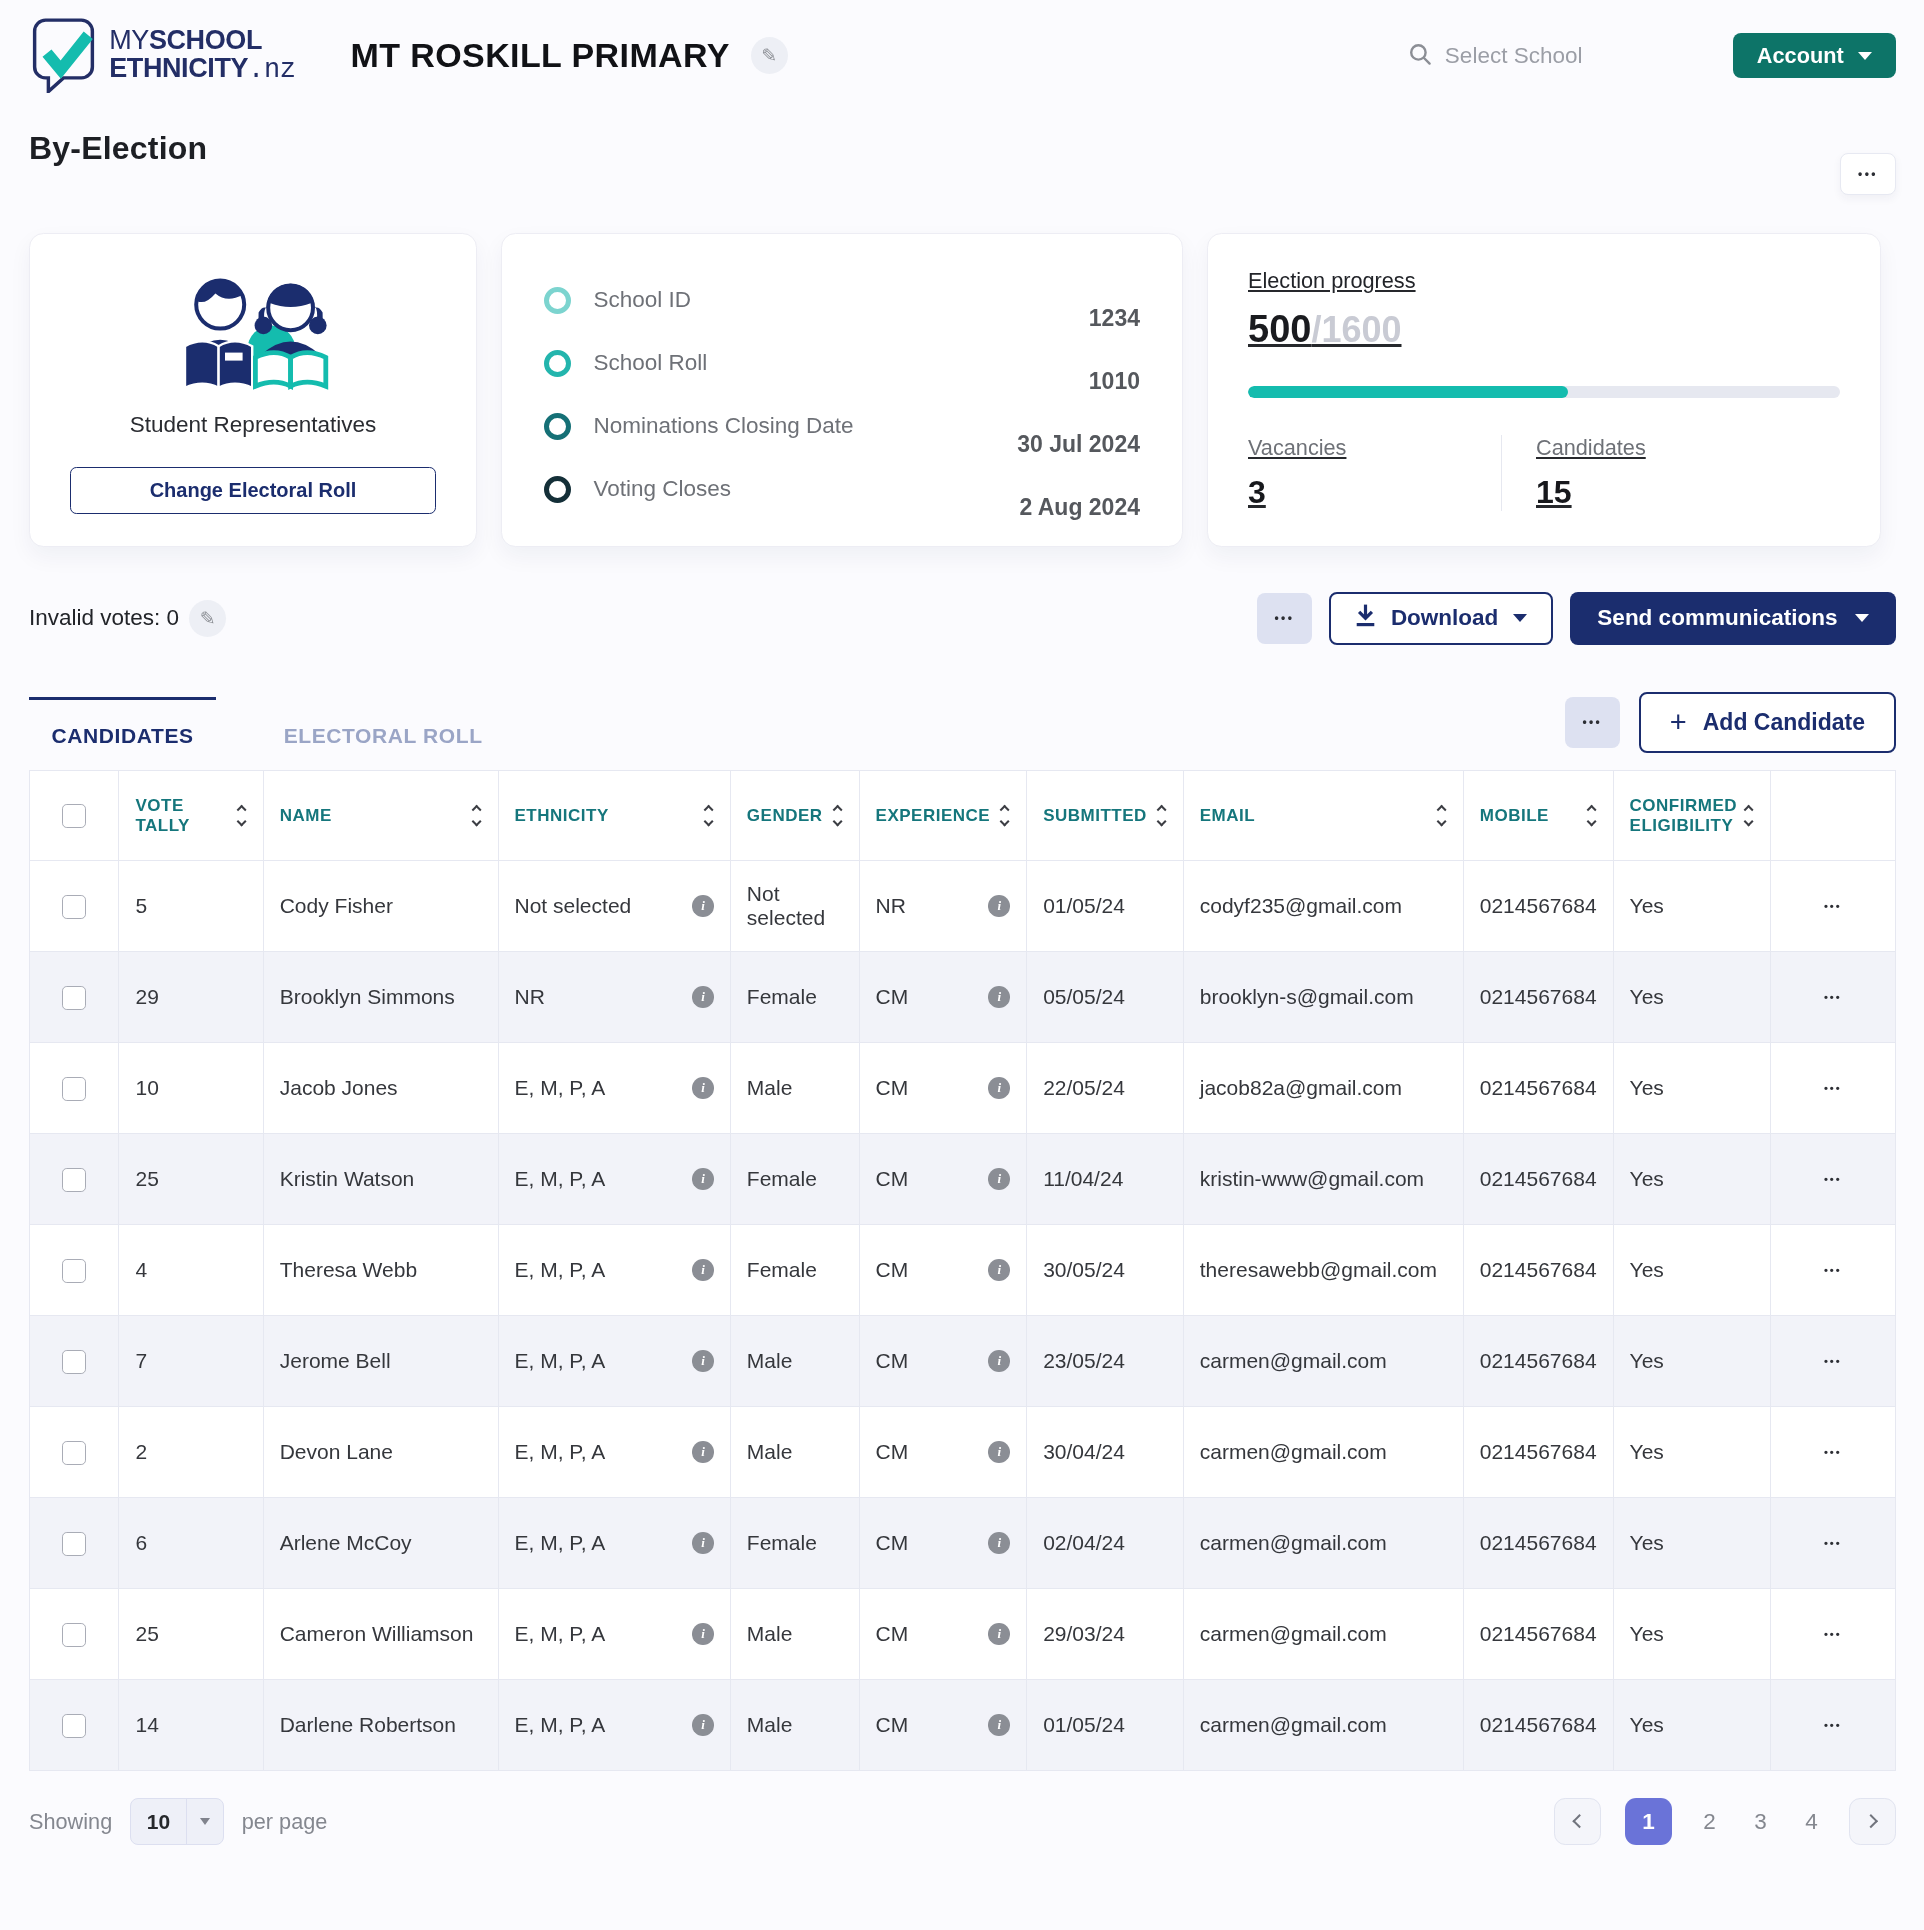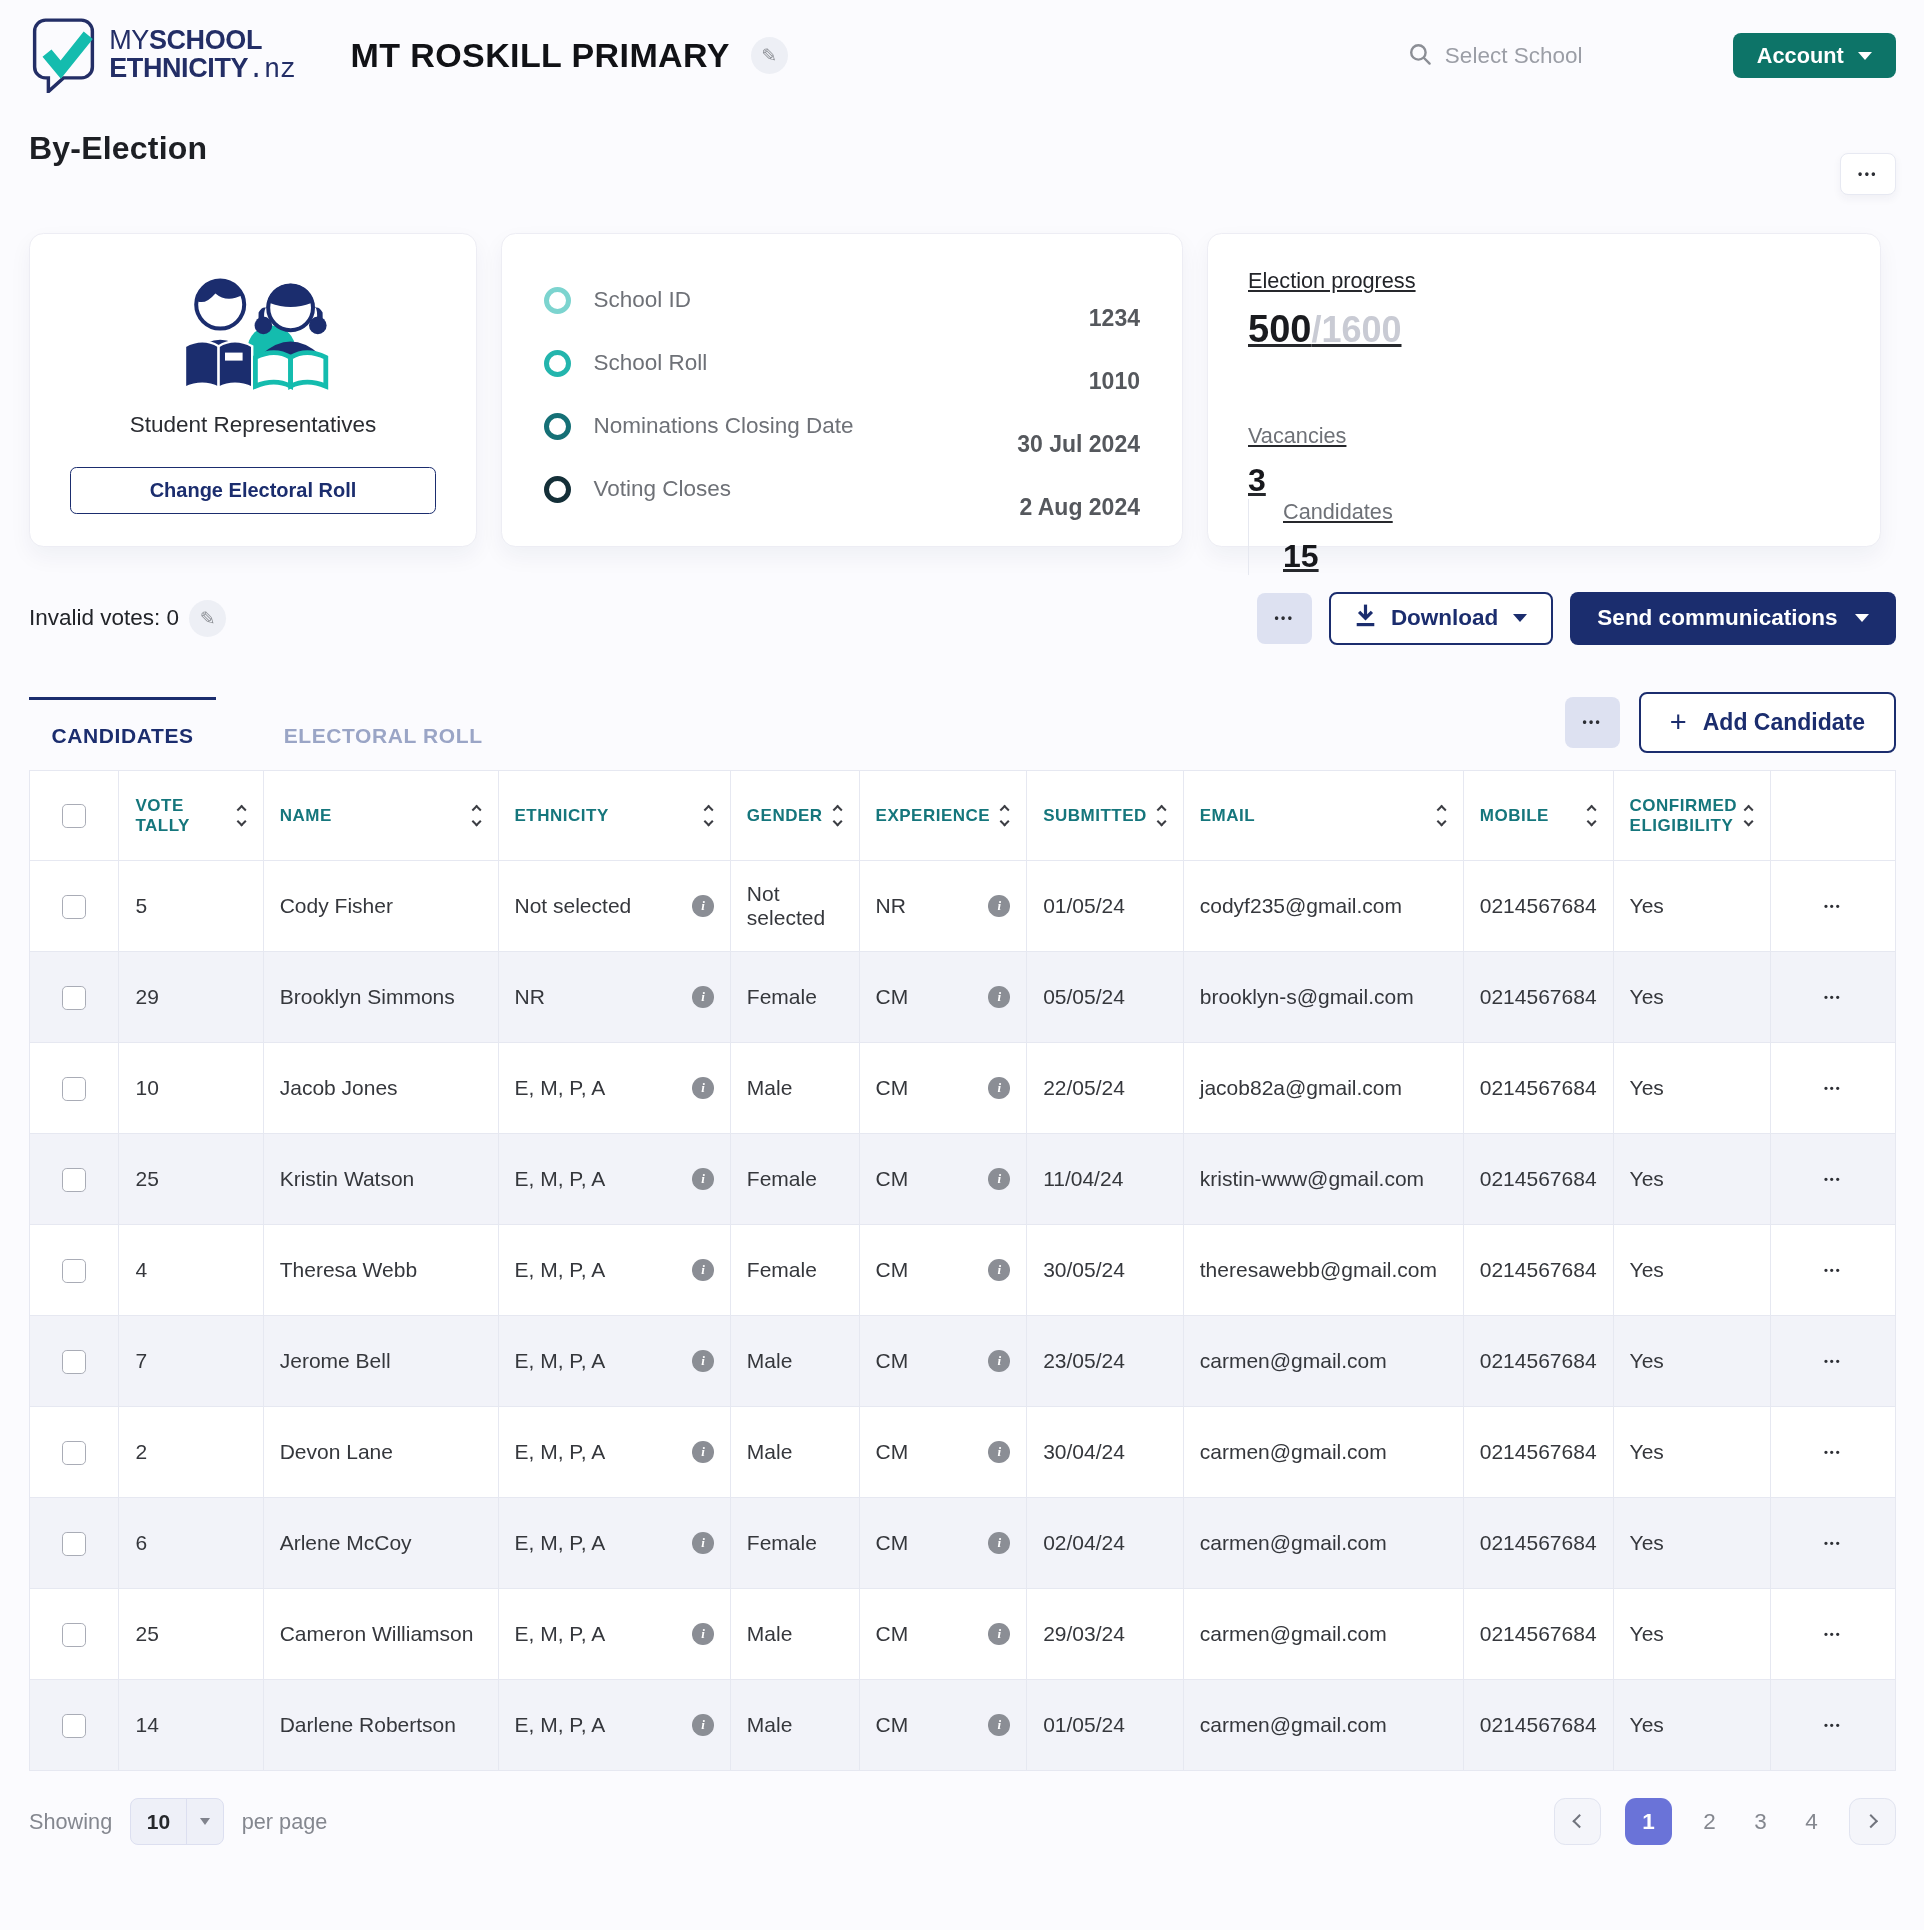--- a/index.html
+++ b/index.html
@@ -76,21 +76,21 @@
   .ring{ width:27px; height:27px; border-radius:50%; background:#fff; flex:0 0 27px; }
   .detail-row .dlabel{ font-size:22.5px; color:#6e7177; margin-left:22.5px; }
   .detail-row .dvalue{ margin-left:auto; font-size:23px; font-weight:700; color:#55585d;margin-top:36px; }
   .card-progress{ width:674px; height:314px; padding:34px 40px; display:flex; flex-direction:column;text-decoration:underline; }
   .card-progress .ptitle{ font-size:21.7px; color:#222429; }
   .pnums{ margin-top:14.4px; display:flex; align-items:baseline; gap:0; }
   .pnums .cur{ font-size:38px; font-weight:800; color:#1a1b1f; }
   .pnums .tot{ font-size:36px; font-weight:800; color:#c9cbd4; }
   .pbar{ margin-top:35px; height:12px; background:#e6e8f0; border-radius:801px; overflow:hidden; }
   .pbar .fill{ height:100%; background:#14bcae; border-radius:801px; }
-  .pstats{ display:flex; margin-top:37px;flex-direction:column; }
+  .pstats{ display:flex; margin-top:37px; }
   .pstat{ width:253px; }
   .pstat + .pstat{ border-left:1.6px solid #e6e8f0; padding-left:34px; }
   .pstat .slabel{ font-size:21.7px; color:#6e7177; }
   .pstat .svalue{ font-size:32px; font-weight:800; color:#17181c; margin-top:13px; }
 
   
   .actions-row{ display:flex; align-items:center; margin-top:45px; }
   .invalid{ display:flex; align-items:center; gap:10px; font-size:22.5px; color:#222429; }
   .actions-right{ margin-left:auto; display:flex; align-items:center; gap:17.6px; }
   .btn-more-flat{

